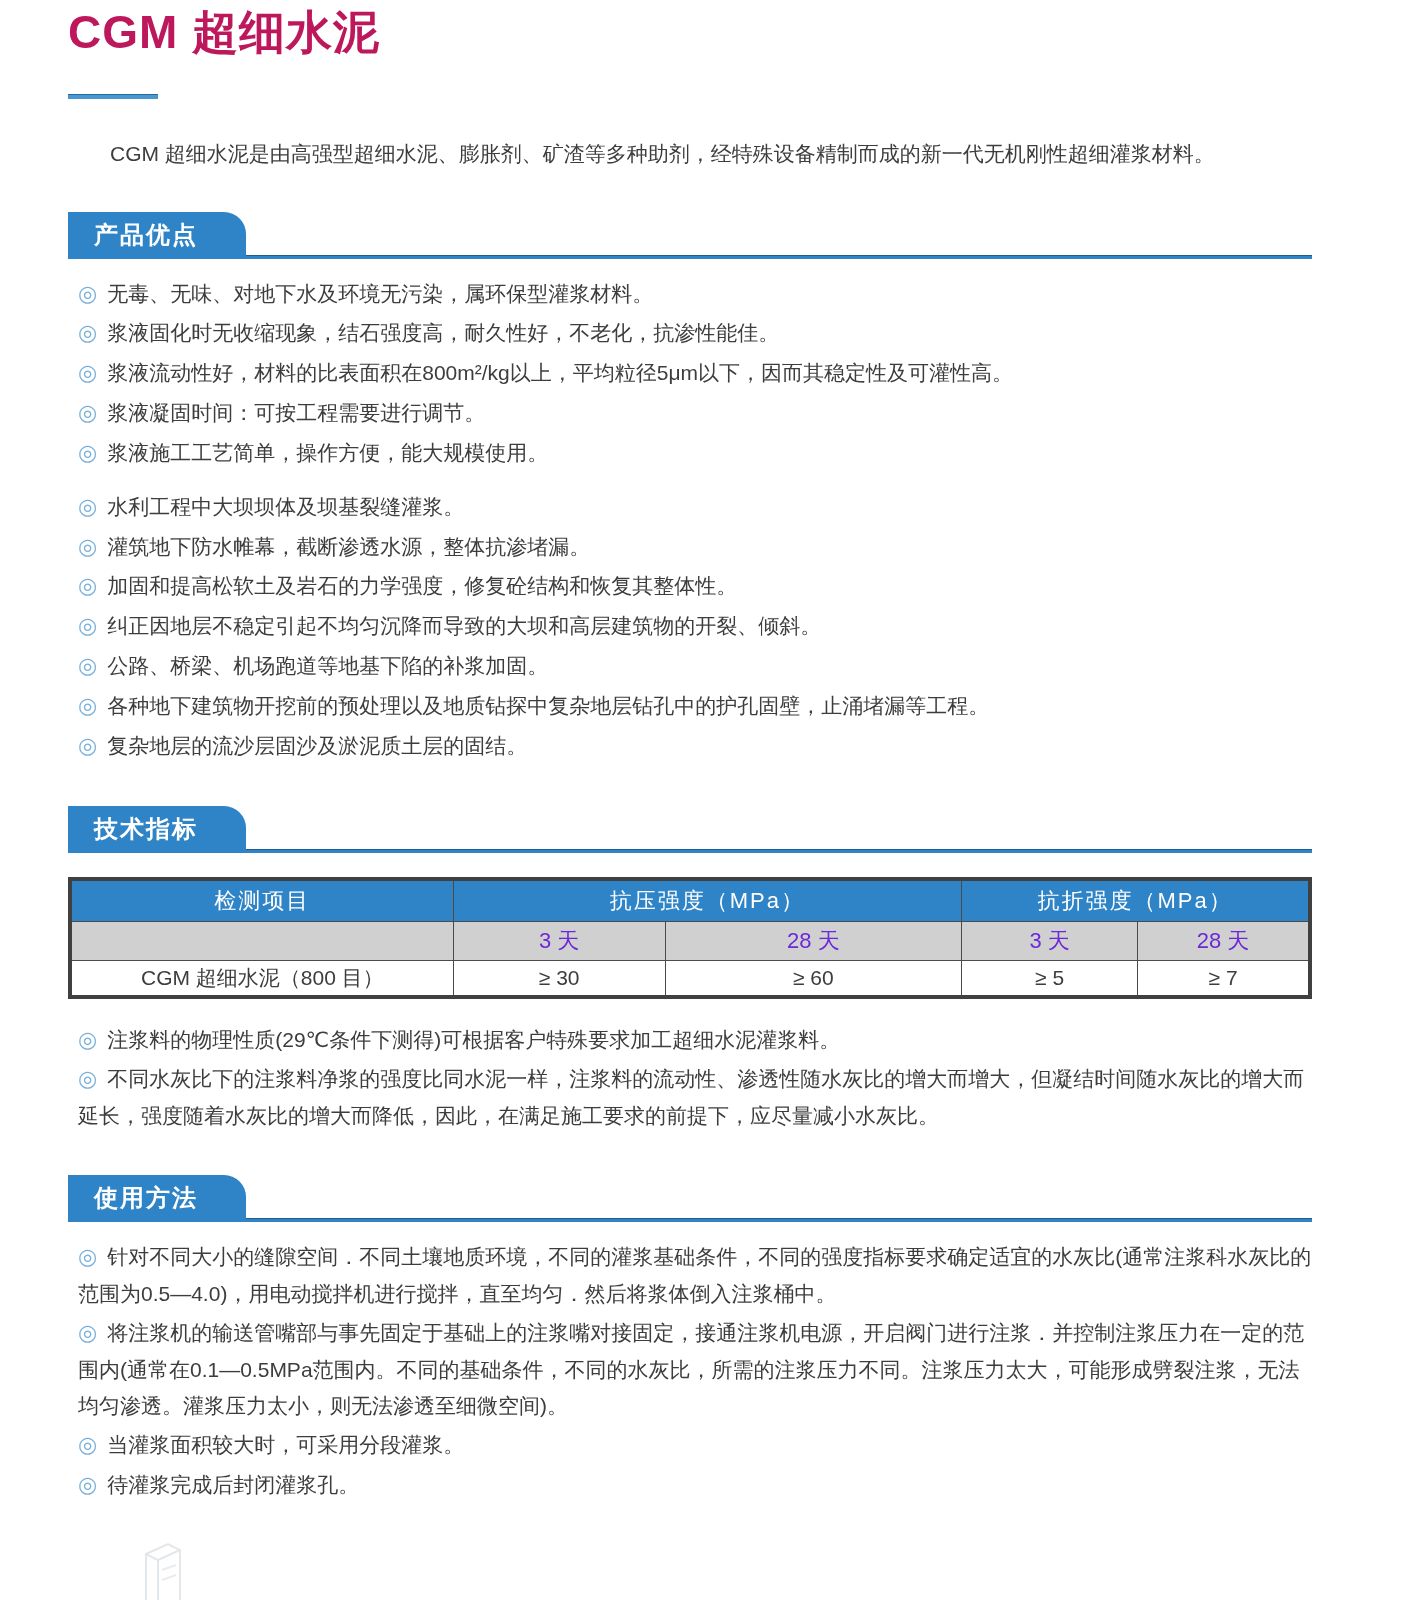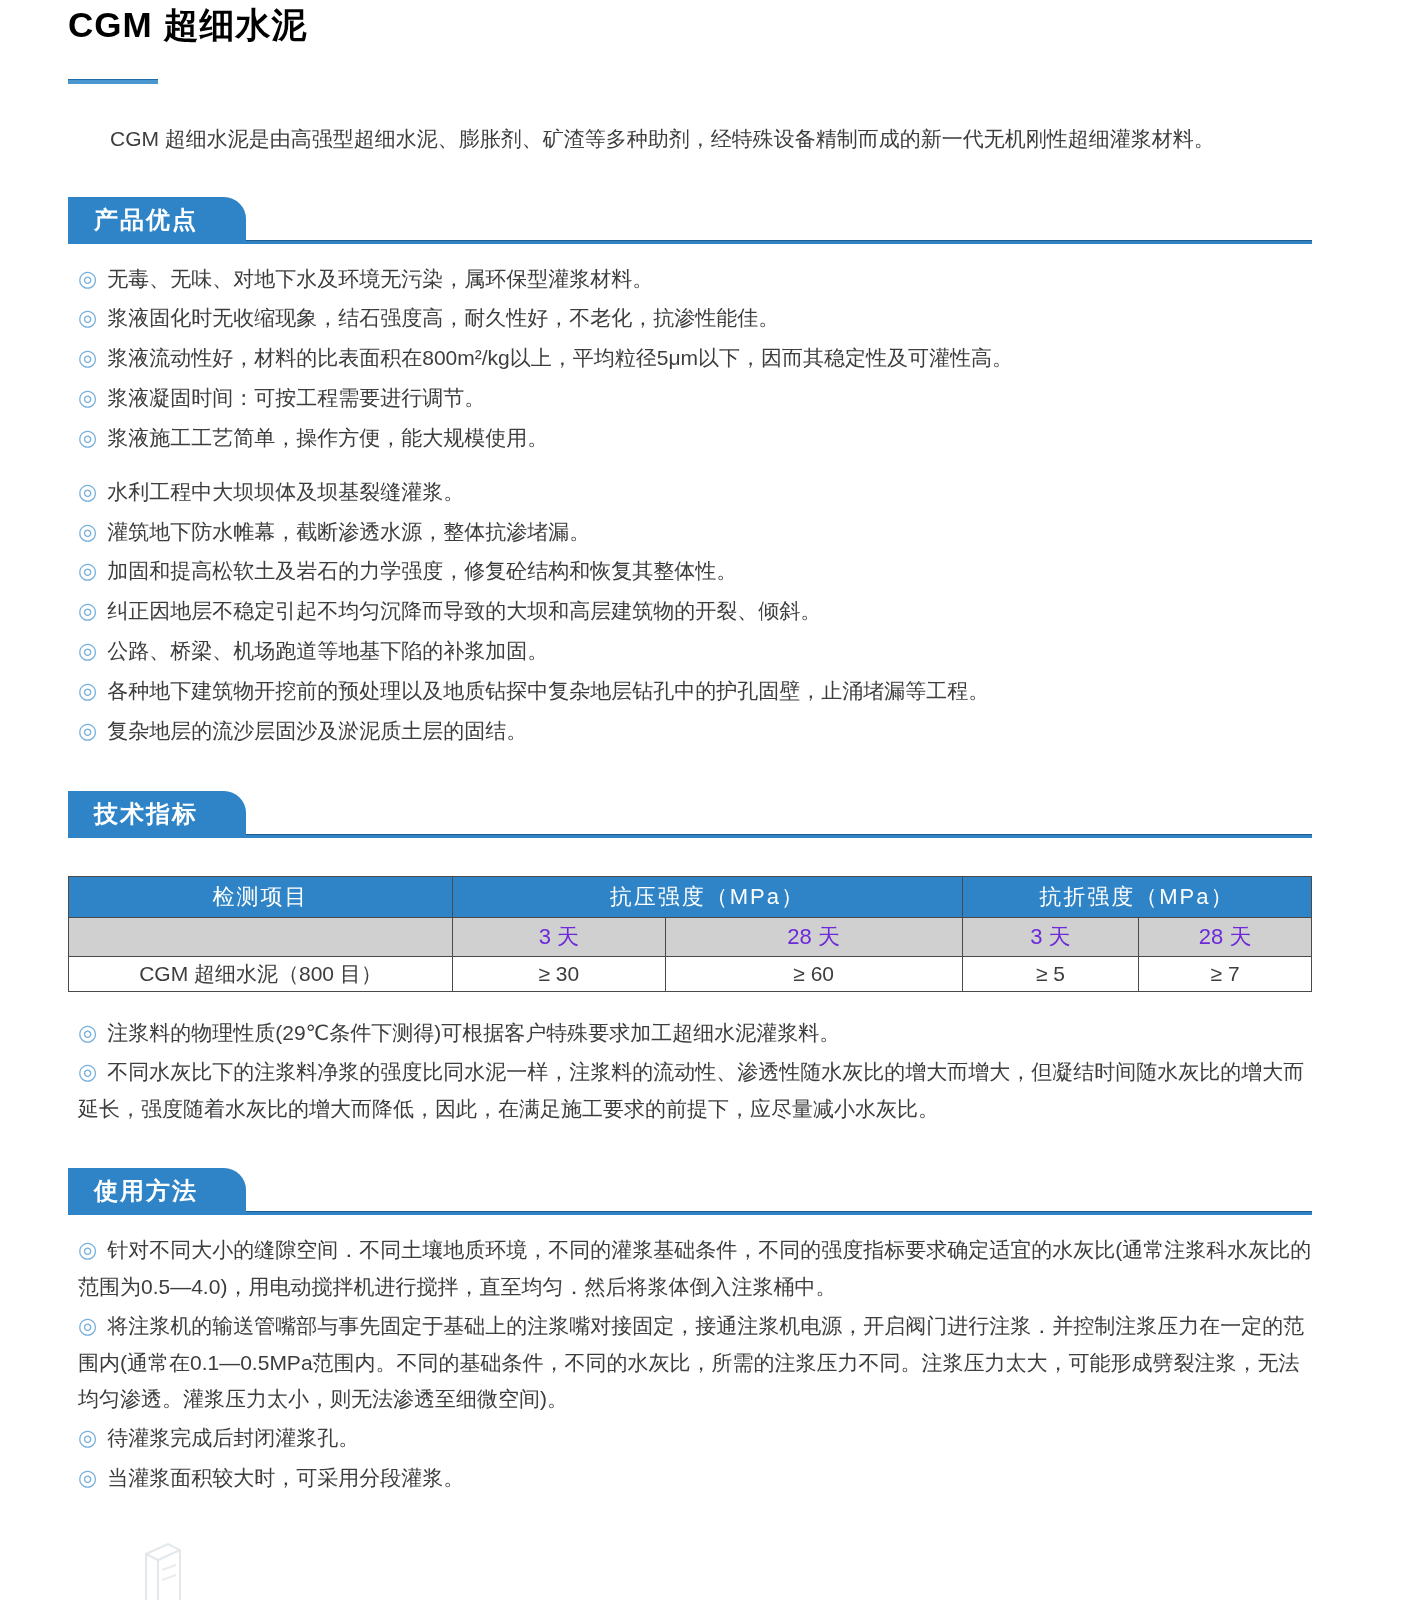--- a/index.html
+++ b/index.html
@@ -9,24 +9,24 @@
     box-sizing:border-box;
     padding:2px 94px 0 68px;
     overflow:hidden;
     background:#ffffff;
     font-family:"Liberation Sans","DejaVu Sans",sans-serif;
     color:#3d3d3d;
   }
   
   .doc-title{
     margin:0;
-    font-size:35px;
+    font-size:46px;
     font-weight:bold;
     letter-spacing:1px;
-    color:#000000;
+    color:#be185d;
   }
   .title-rule{
     width:90px;height:4px;
     margin-top:30px;
     background:#4a96cf;
     border-top:1px solid #1f6ca8;
   }
   
   .intro{
     margin:38px 0 0 0;
@@ -60,23 +60,23 @@
     color:#3d3d3d;
   }
   ul.bullets .b{
     color:#79b1dc;
     font-size:22px;
     margin-right:10px;
   }
   
   table.spec{
     width:100%;
-    margin-top:38px;
+    margin-top:24px;
     border-collapse:collapse;
-    border:1px solid #404040;
+    border:4px solid #404040;
     table-layout:fixed;
     padding-left:34px;
   }
   table.spec th,table.spec td{
     border:1px solid #4a4a4a;
     text-align:center;
     vertical-align:middle;
     padding:0;
   }
   table.spec tr.hdr th{
@@ -172,22 +172,22 @@
     <li><span class="b">◎</span><span>不同水灰比下的注浆料净浆的强度比同水泥一样，注浆料的流动性、渗透性随水灰比的增大而增大，但凝结时间随水灰比的增大而延长，强度随着水灰比的增大而降低，因此，在满足施工要求的前提下，应尽量减小水灰比。</span></li>
   </ul>
 
   <div class="section-head">
     <div class="rule"></div>
     <span class="tab">使用方法</span>
   </div>
   <ul class="bullets">
     <li><span class="b">◎</span><span>针对不同大小的缝隙空间．不同土壤地质环境，不同的灌浆基础条件，不同的强度指标要求确定适宜的水灰比(通常注浆科水灰比的范围为0.5—4.0)，用电动搅拌机进行搅拌，直至均匀．然后将浆体倒入注浆桶中。</span></li>
     <li><span class="b">◎</span><span>将注浆机的输送管嘴部与事先固定于基础上的注浆嘴对接固定，接通注浆机电源，开启阀门进行注浆．并控制注浆压力在一定的范围内(通常在0.1—0.5MPa范围内。不同的基础条件，不同的水灰比，所需的注浆压力不同。注浆压力太大，可能形成劈裂注浆，无法均匀渗透。灌浆压力太小，则无法渗透至细微空间)。</span></li>
+    <li><span class="b">◎</span><span>当灌浆面积较大时，可采用分段灌浆。</span></li>
     <li><span class="b">◎</span><span>待灌浆完成后封闭灌浆孔。</span></li>
-    <li><span class="b">◎</span><span>当灌浆面积较大时，可采用分段灌浆。</span></li>
   </ul>
 
   <svg class="watermark" width="70" height="80" viewBox="0 0 70 80" fill="none">
     <path d="M18 14 L40 4 L52 10 L52 70 L30 78 L18 72 Z" stroke="#ccd5db" stroke-width="2" fill="none"></path>
     <path d="M18 14 L30 20 L30 78" stroke="#ccd5db" stroke-width="2" fill="none"></path>
     <path d="M30 20 L52 10" stroke="#ccd5db" stroke-width="2" fill="none"></path>
     <path d="M34 30 L48 25 M34 40 L48 35" stroke="#d7dee3" stroke-width="2" fill="none"></path>
   </svg>
 
 </div>

